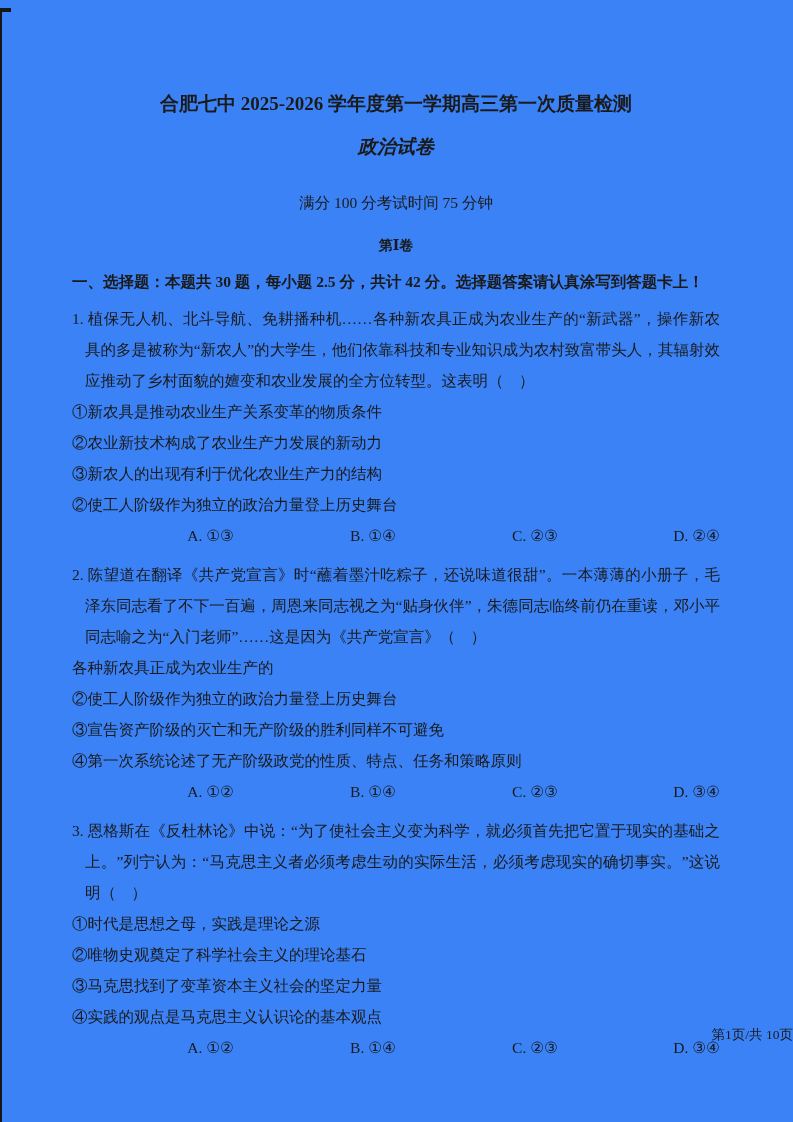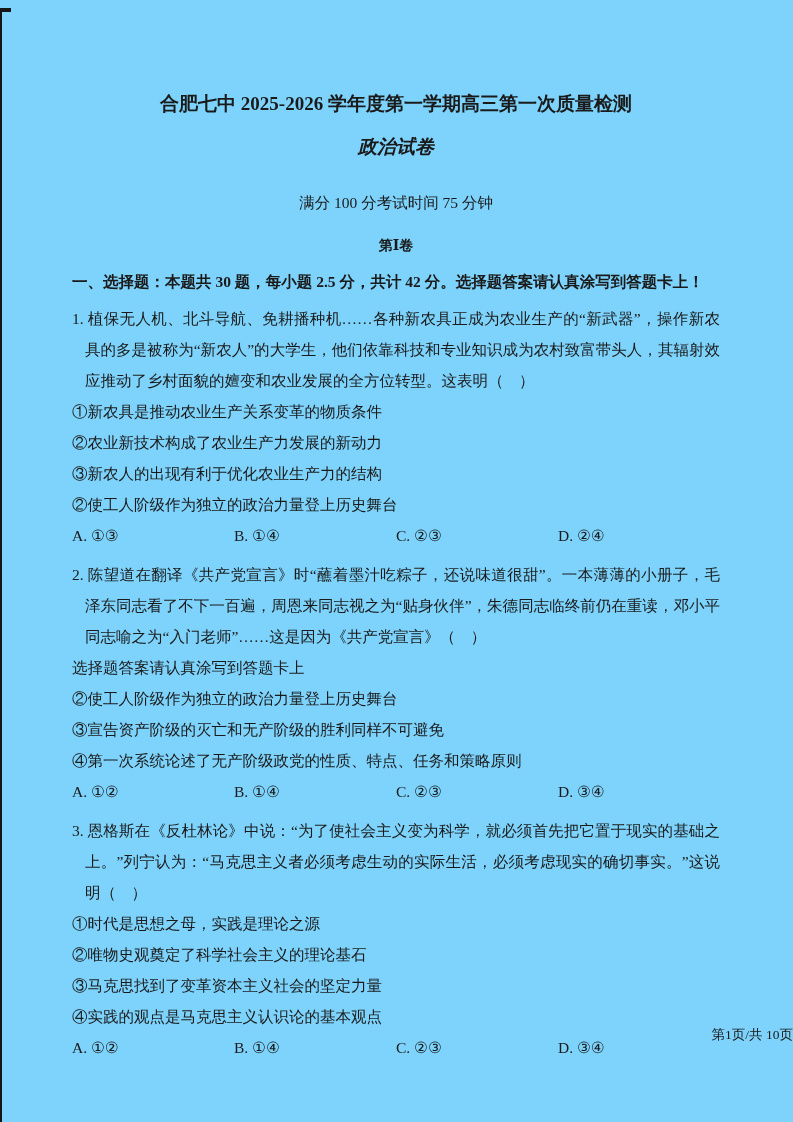--- a/index.html
+++ b/index.html
@@ -5,21 +5,21 @@
   * { box-sizing: border-box; }
   html, body {
     margin: 0;
     padding: 0;
     background: #ffffff;
   }
   .page {
     position: relative;
     width: 793px;
     height: 1122px;
-    background: #7dd3fc;
+    background: #3b82f6;
     color: #1a1a1a;
     font-family: "Liberation Serif", "DejaVu Serif", serif;
     overflow: hidden;
   }
   .edge-line {
     position: absolute;
     left: 0;
     top: 8px;
     bottom: 0;
     width: 2px;
@@ -85,21 +85,21 @@
   }
   .item {
     margin: 0;
   }
   .options {
     display: grid;
     grid-template-columns: repeat(4, 1fr);
     margin: 0 0 2px 0;
   }
   .opt {
-    text-align: left;
+    text-align: right;
   }
   .footer {
     position: absolute;
     left: 0;
     right: 0;
     top: 1026px;
     text-align: right;
     font-size: 13.5px;
     color: #1a1a1a;
   }
@@ -127,21 +127,21 @@
       <div class="options">
         <span class="opt">A. ①③</span>
         <span class="opt">B. ①④</span>
         <span class="opt">C. ②③</span>
         <span class="opt">D. ②④</span>
       </div>
     </section>
 
     <section class="question">
       <p class="stem">2. 陈望道在翻译《共产党宣言》时“蘸着墨汁吃粽子，还说味道很甜”。一本薄薄的小册子，毛泽东同志看了不下一百遍，周恩来同志视之为“贴身伙伴”，朱德同志临终前仍在重读，邓小平同志喻之为“入门老师”……这是因为《共产党宣言》（　）</p>
-      <p class="item">选择题答案请认真涂写到答题卡上</p>
+      <p class="item">各种新农具正成为农业生产的</p>
       <p class="item">②使工人阶级作为独立的政治力量登上历史舞台</p>
       <p class="item">③宣告资产阶级的灭亡和无产阶级的胜利同样不可避免</p>
       <p class="item">④第一次系统论述了无产阶级政党的性质、特点、任务和策略原则</p>
       <div class="options">
         <span class="opt">A. ①②</span>
         <span class="opt">B. ①④</span>
         <span class="opt">C. ②③</span>
         <span class="opt">D. ③④</span>
       </div>
     </section>

